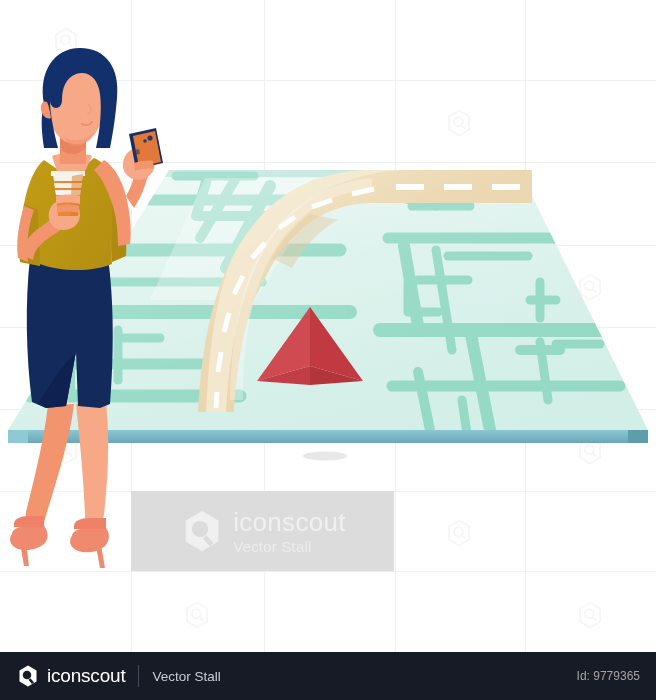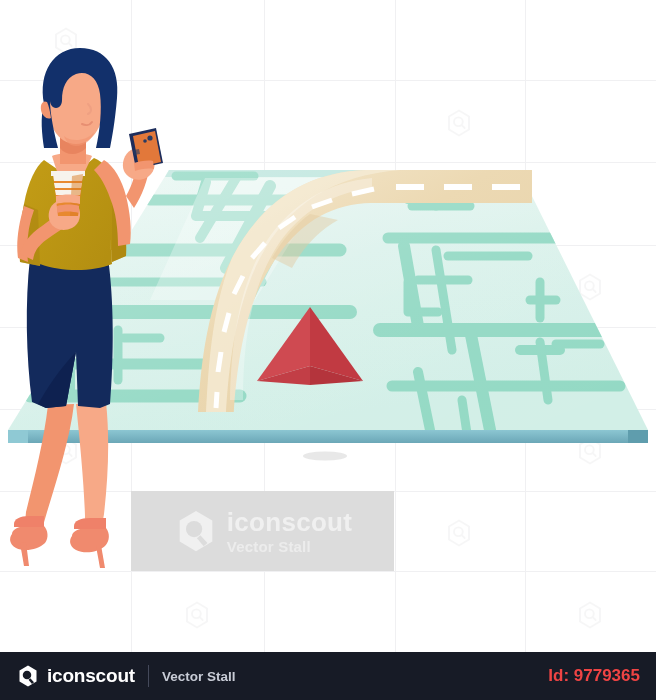--- a/index.html
+++ b/index.html
@@ -12,21 +12,20 @@
     background: #ffffff;
     font-family: "Liberation Sans", sans-serif;
   }
 
   #stage {
     position: relative;
     width: 656px;
     height: 700px;
     background: #ffffff;
     overflow: hidden;
-    font-weight: bold;
   }
 
   
   .grid-line-v {
     position: absolute;
     top: 0;
     width: 1px;
     height: 652px;
     background: #f0f0f2;
   }
@@ -101,22 +100,22 @@
     height: 22px;
     background: #44495a;
     margin: 0 13px;
   }
   #footer .f-vendor {
     color: #c8ccd6;
     font-size: 13.5px;
   }
   #footer .f-spacer { flex: 1; }
   #footer .f-id {
-    color: #ef4444;
-    font-size: 17px;
+    color: #a3a3a3;
+    font-size: 12px;
   }
 
   
   #artwork {
     position: absolute;
     left: 0;
     top: 0;
     width: 656px;
     height: 652px;
   }

